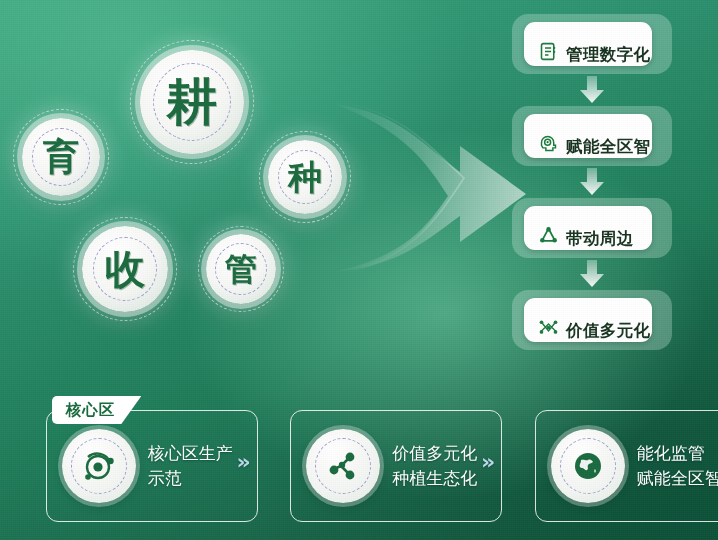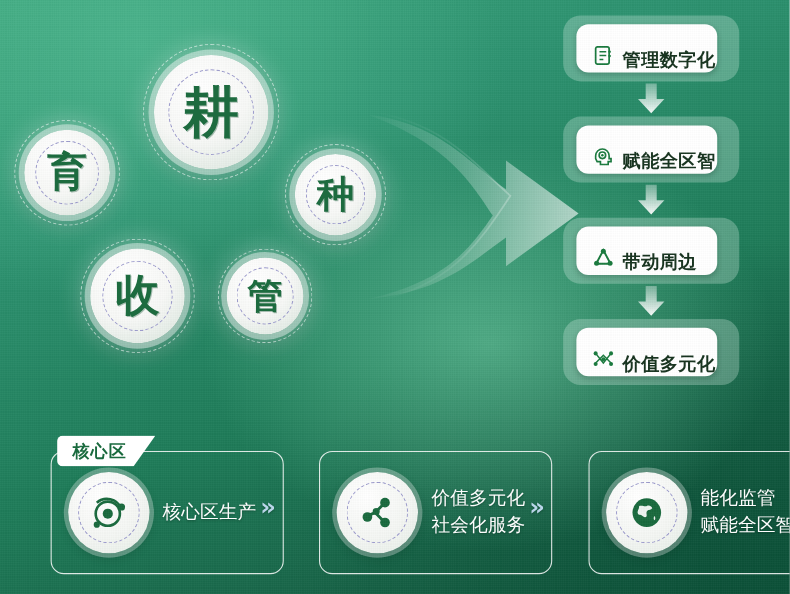--- a/index.html
+++ b/index.html
@@ -309,20 +309,21 @@
           <svg width="40" height="40" viewBox="0 0 40 40" stroke="#1a6a3e" fill="none" stroke-width="2.4">
             <circle cx="19" cy="21" r="11"></circle>
             <circle cx="19" cy="21" r="4.6" fill="#1a6a3e" stroke="none"></circle>
             <path d="M9 11 A14 14 0 0 1 31 16" stroke-width="2.4"></path>
             <circle cx="31.5" cy="15" r="3.2" fill="#1a6a3e" stroke="none"></circle>
             <circle cx="9" cy="31" r="2.8" fill="#1a6a3e" stroke="none"></circle>
           </svg>
         </div>
         <div class="zone-text">
           <div>核心区生产</div>
+          <div>示范</div>
         </div>
       </div>
     </div>
 
     <div class="chev">
       <span>»</span>
     </div>
 
     <div class="zone-card">
       <div class="zone-frame"></div>
@@ -332,21 +333,21 @@
           <svg width="40" height="40" viewBox="0 0 40 40" stroke="#1a6a3e" fill="none" stroke-width="2.6">
             <path d="M26 12 L18 20 L26 28 M18 20 L11 23"></path>
             <circle cx="27" cy="11" r="4.4" fill="#1a6a3e" stroke="none"></circle>
             <circle cx="27" cy="29" r="4.4" fill="#1a6a3e" stroke="none"></circle>
             <circle cx="11" cy="24" r="4.4" fill="#1a6a3e" stroke="none"></circle>
             <circle cx="19" cy="19" r="3.2" fill="#1a6a3e" stroke="none"></circle>
           </svg>
         </div>
         <div class="zone-text">
           <div>价值多元化</div>
-          <div>社会化服务</div>
+          <div>种植生态化</div>
         </div>
       </div>
     </div>
 
     <div class="chev">
       <span>»</span>
     </div>
 
     <div class="zone-card">
       <div class="zone-frame"></div>

